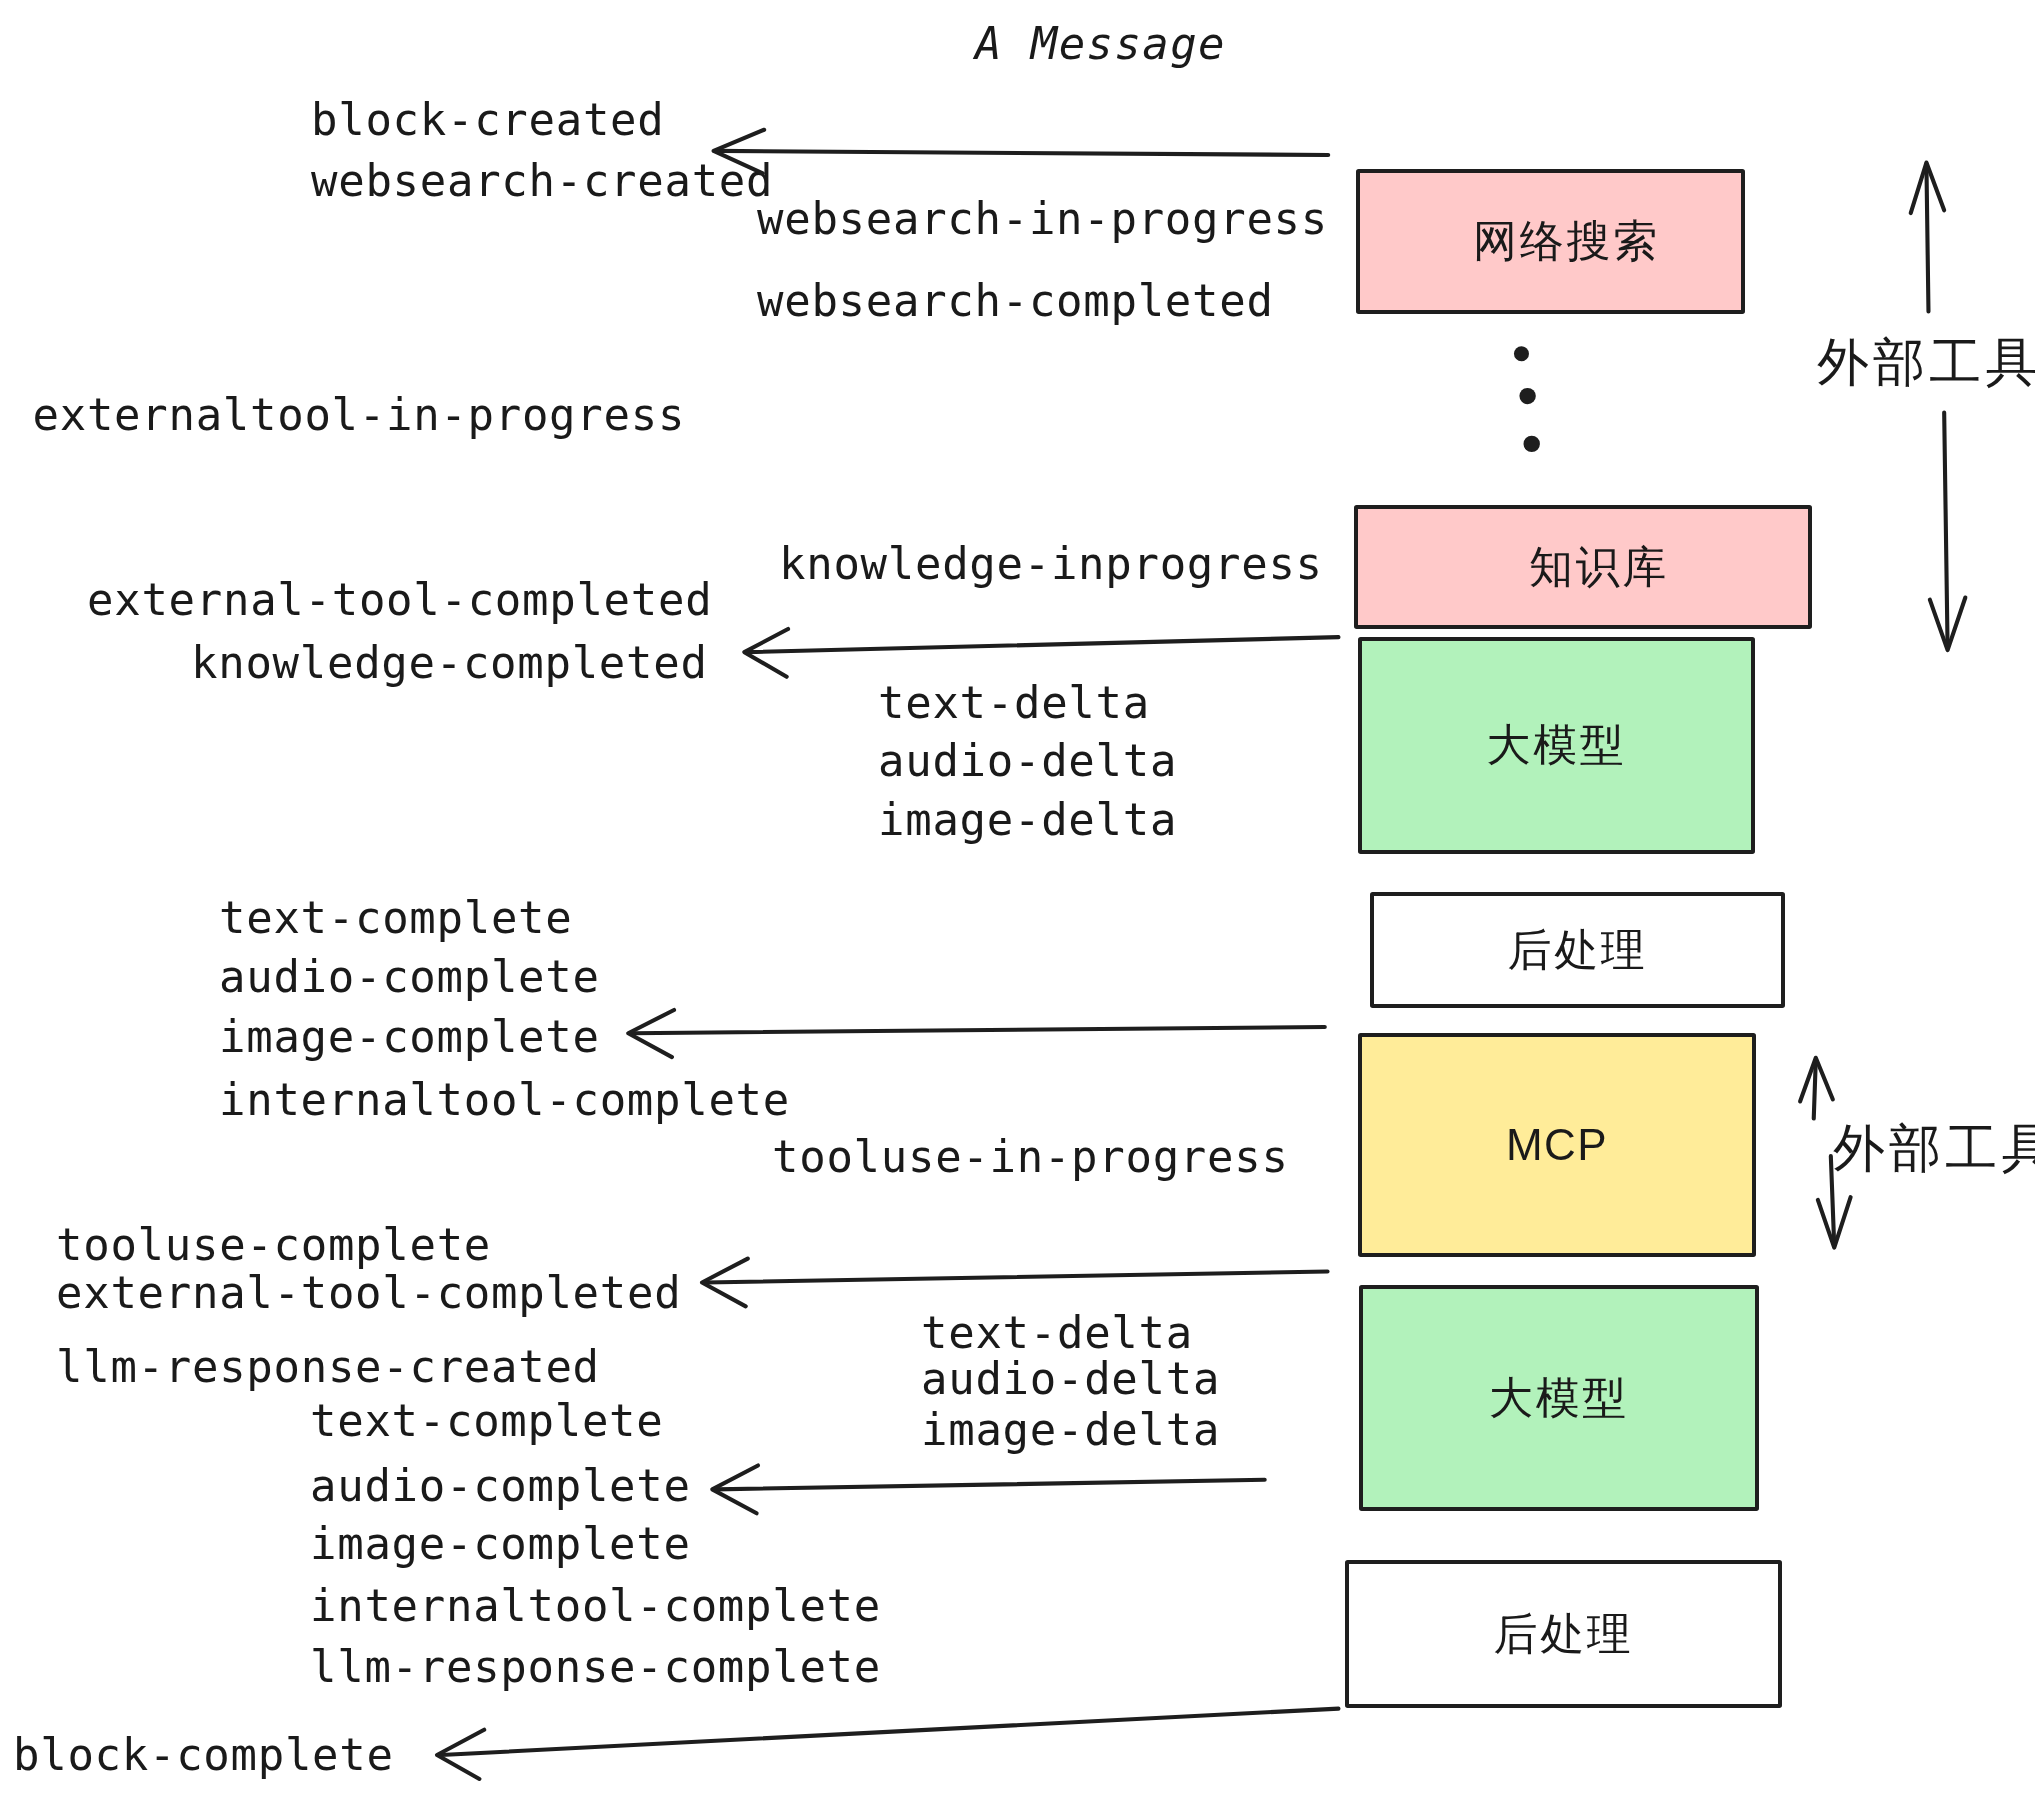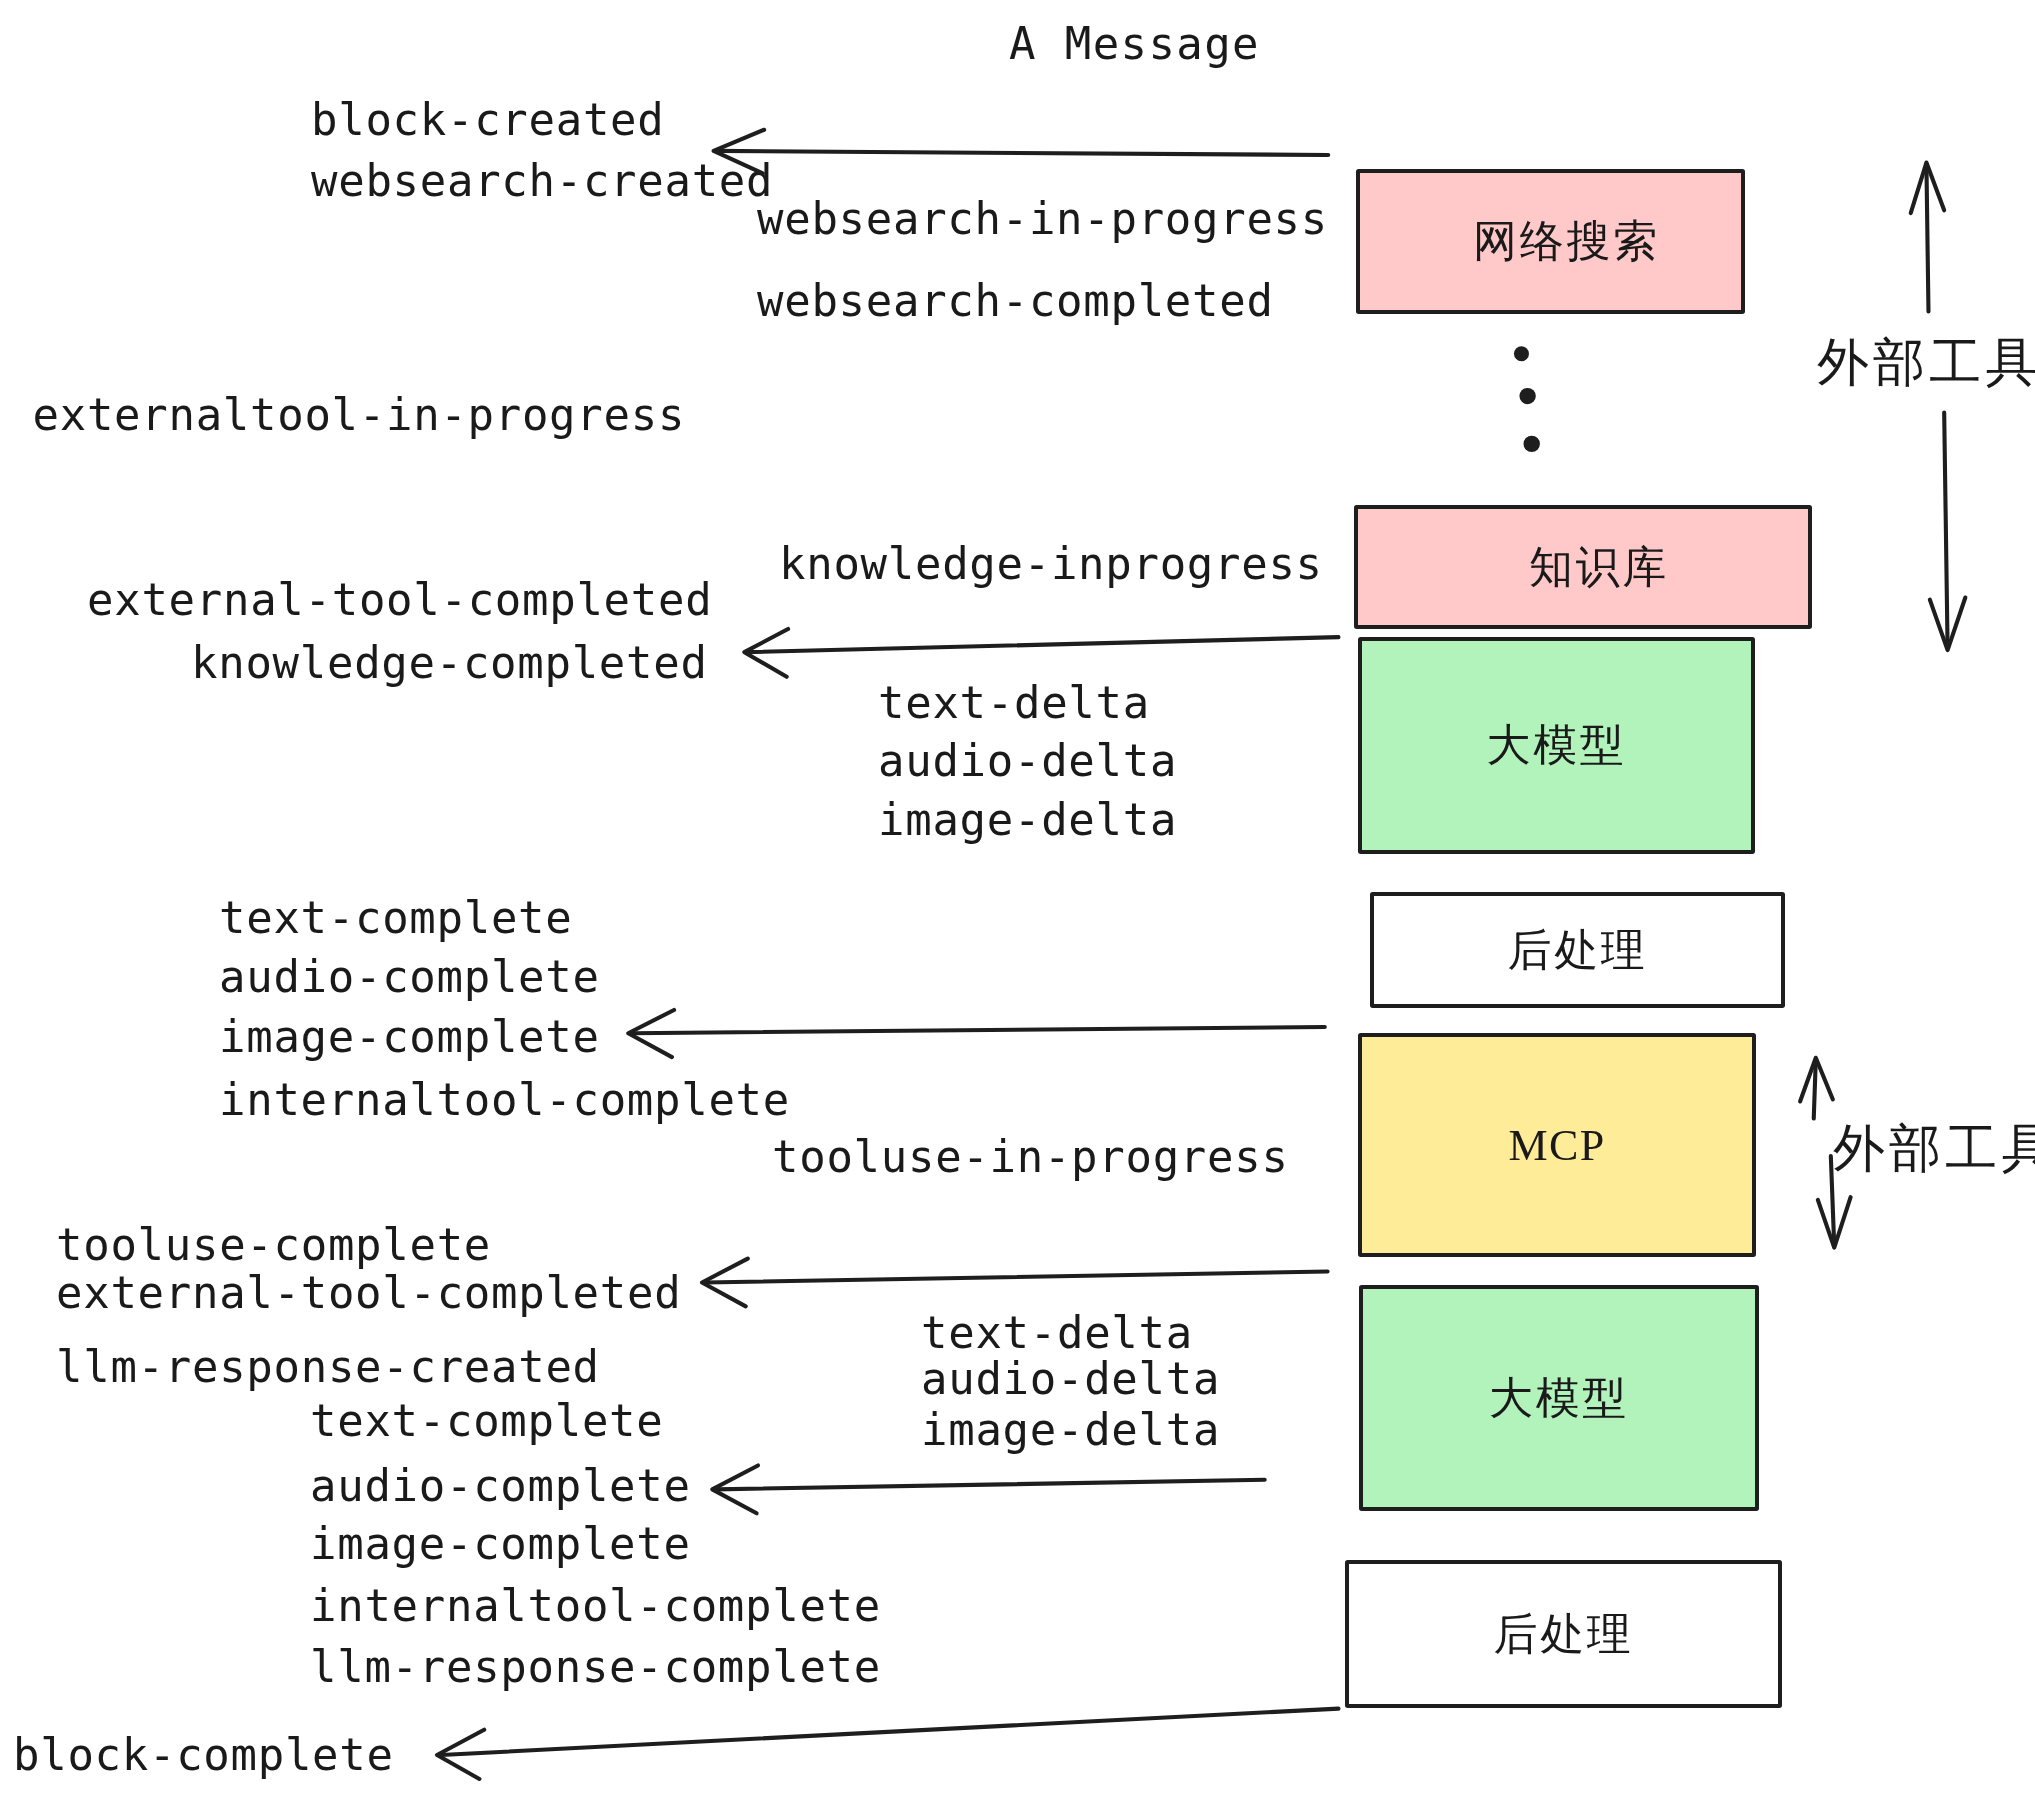--- a/index.html
+++ b/index.html
@@ -22,38 +22,38 @@
   .node{
     position:absolute; display:flex; align-items:center; justify-content:center;
     border:4.1px solid var(--stroke); border-radius:2.7px; box-sizing:border-box;
     font-family:"DejaVu Sans", sans-serif; font-size:44px; color:var(--text);
     letter-spacing:2.7px;
   }
   .node.pink{background:var(--pink);padding-left:32px;}
   .node.green{background:var(--green);}
   .node.yellow{background:var(--yellow);}
   .node.white{background:var(--white);}
-  .node.mono{font-family:Liberation Serif, serif; letter-spacing:1.4px;}
+  .node.mono{font-family:Liberation Sans, sans-serif; letter-spacing:1.4px;}
   .side-label{
     position:absolute; font-family:"DejaVu Sans", sans-serif; font-size:52px;
     line-height:55px; white-space:nowrap; letter-spacing:4.1px; color:var(--text);
   }
   #arrow-layer{position:absolute; left:0; top:0; width:2035px; height:1796px;}
   #arrow-layer path, #arrow-layer line{
     stroke:var(--stroke); stroke-width:6; fill:none;
     stroke-linecap:round; stroke-linejoin:round;
   }
   #arrow-layer circle{fill:var(--stroke); stroke:none;}
 </style>
 </head>
 <body>
 
 <div id="canvas">
 
-  <div class="title" style="left:1009px; top:15.7px;">A Message</div>
+  <div class="title" style="left:975px; top:15.7px;font-style:italic;">A Message</div>
 
   <div class="node pink" style="left:1356px; top:169px;  width:389px; height:145px;">网络搜索</div>
   <div class="node pink" style="left:1354px; top:505px;  width:458px; height:124px;text-align:right;">知识库</div>
   <div class="node green" style="left:1358px; top:637px;  width:397px; height:217px;">大模型</div>
   <div class="node white" style="left:1370px; top:892px; width:415px; height:116px;">后处理</div>
   <div class="node yellow mono" style="left:1358px; top:1033px; width:398px; height:224px;">MCP</div>
   <div class="node green" style="left:1359px; top:1285px; width:400px; height:226px;">大模型</div>
   <div class="node white" style="left:1345px; top:1560px; width:437px; height:148px;">后处理</div>
 
   <div class="side-label" style="left:1817px; top:335px;">外部工具</div>

